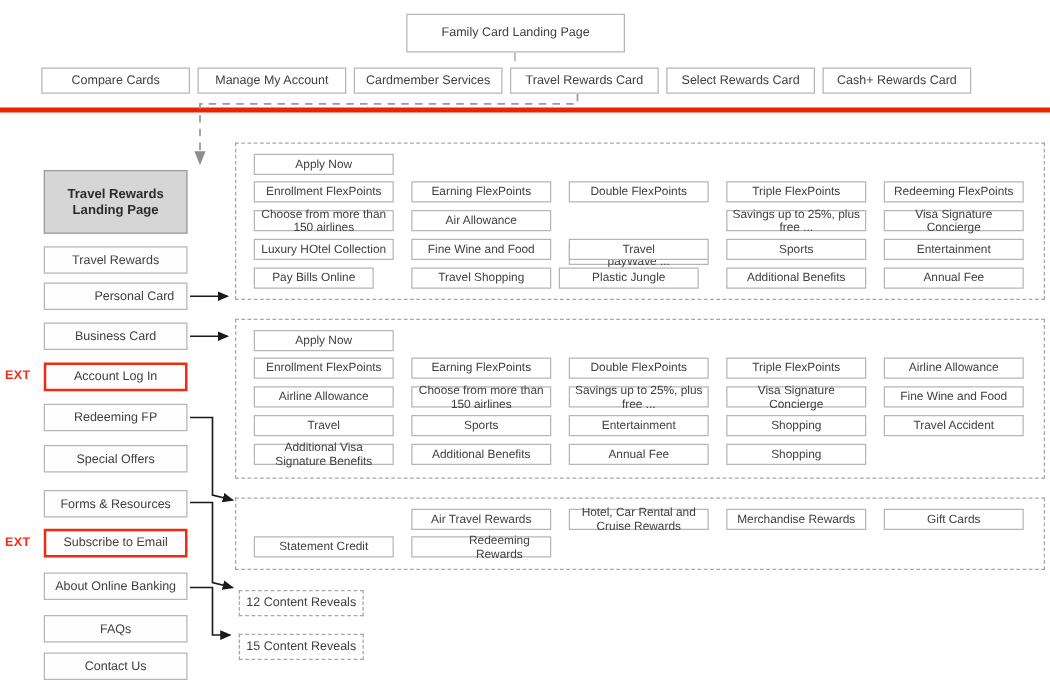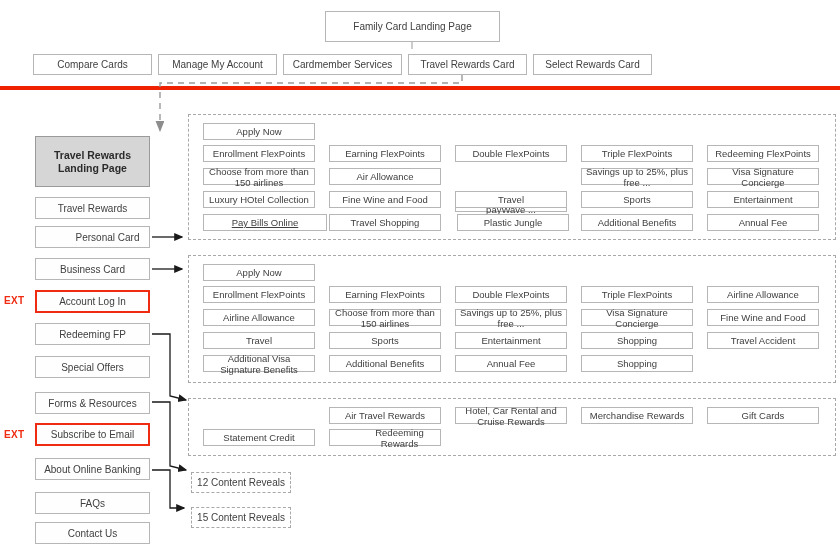--- a/index.html
+++ b/index.html
@@ -130,20 +130,23 @@
     </div>
   <div class="node nav" style="left:283px;top:54px;width:119px;height:21px;">
     <span>Cardmember Services</span>
     </div>
   <div class="node nav" style="left:408px;top:54px;width:119px;height:21px;">
     <span>Travel Rewards Card</span>
     </div>
   <div class="node nav" style="left:533px;top:54px;width:119px;height:21px;">
     <span>Select Rewards Card</span>
     </div>
+  <div class="node nav" style="left:658px;top:54px;width:119px;height:21px;">
+    <span>Cash+ Rewards Card</span>
+    </div>
 
   <div class="node landing" style="left:35px;top:136px;width:115px;height:51px;">
     <span id="landing-label">Travel Rewards<br>Landing Page</span>
   </div>
 
   <div class="node side" style="left:35px;top:197px;width:115px;height:22px;">
     <span>Travel Rewards</span>
     </div>
   <div class="node side" style="left:35px;top:226px;width:115px;height:22px;padding-left:33px;">
     <span>Personal Card</span>
@@ -224,27 +227,27 @@
       </div>
       <div class="node" style="left: 266px; top: 76px; width: 112px; height: 17px;">
         <span>Travel</span>
       </div>
       <div class="node" style="left: 392px; top: 76px; width: 112px; height: 17px;">
         <span>Sports</span>
       </div>
       <div class="node" style="left: 518px; top: 76px; width: 112px; height: 17px;">
         <span>Entertainment</span>
       </div>
-      <div class="node" style="left: 14px; top: 99px; width: 124px; height: 17px; text-decoration: underline;">
+      <div class="node" style="left: 14px; top: 99px; width: 96px; height: 17px;">
         <span>Pay Bills Online</span>
       </div>
       <div class="node" style="left: 140px; top: 99px; width: 112px; height: 17px;">
         <span>Travel Shopping</span>
       </div>
-      <div class="node" style="left: 268px; top: 99px; width: 112px; height: 17px;">
+      <div class="node" style="left: 258px; top: 99px; width: 112px; height: 17px;">
         <span>Plastic Jungle</span>
       </div>
       <div class="node" style="left: 392px; top: 99px; width: 112px; height: 17px;">
         <span>Additional Benefits</span>
       </div>
       <div class="node" style="left: 518px; top: 99px; width: 112px; height: 17px;">
         <span>Annual Fee</span>
       </div>
     </div>
   <div class="group" id="group-1" style="left:188px;top:255px;width:648px;height:128px;">

